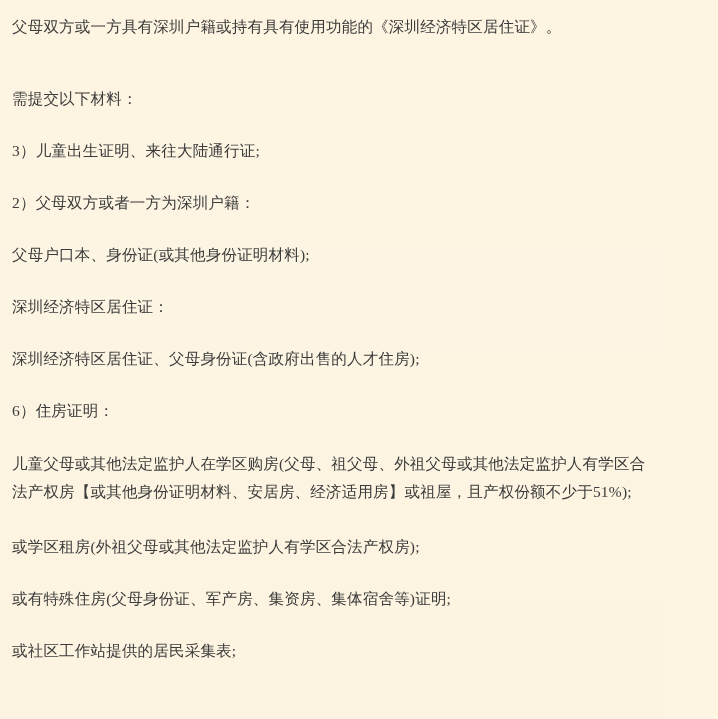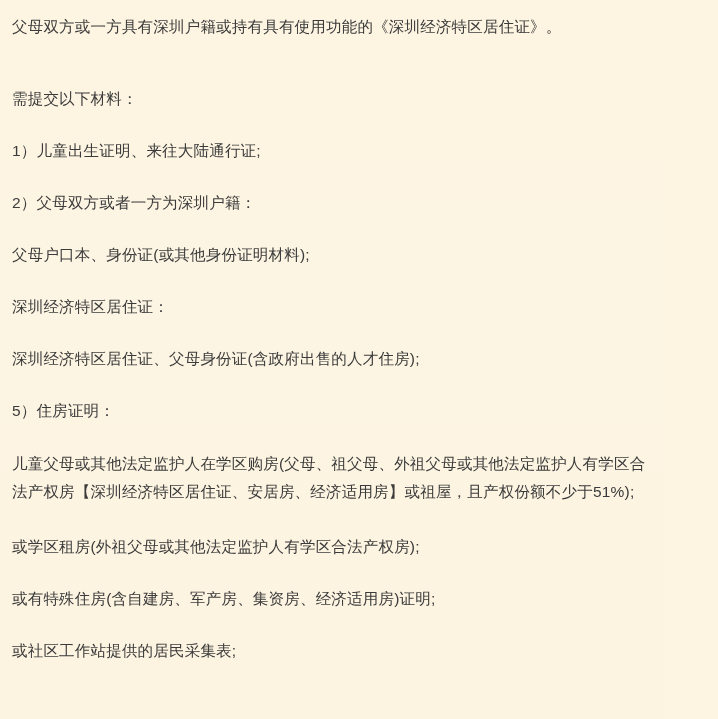--- a/index.html
+++ b/index.html
@@ -13,20 +13,21 @@
     font-family: "Liberation Sans", sans-serif;
     color: #3a3a3a;
     overflow: hidden;
   }
   .page {
     box-sizing: border-box;
     width: 664px;
     height: 719px;
     background: linear-gradient(180deg, #fdf4e1 0%, #fdf5e3 40%, #fcf3e0 100%);
     padding: 14px 16px 0 12px;
+    font-family: Liberation Serif, serif;
   }
   .para {
     font-size: 15.5px;
     line-height: 26px;
     letter-spacing: 0.2px;
     margin: 0 0 26px 0;
     color: #3b3b3b;
     text-align: left;
   }
   .para.lead {
@@ -42,23 +43,23 @@
   .para.last {
     margin-bottom: 16px;
   }
 </style>
 </head>
 <body>
 
 <div class="page">
   <p class="para lead">父母双方或一方具有深圳户籍或持有具有使用功能的《深圳经济特区居住证》。</p>
   <p class="para tight">需提交以下材料：</p>
-  <p class="para tight">1）儿童出生证明、来往大陆通行证;</p>
+  <p class="para tight">3）儿童出生证明、来往大陆通行证;</p>
   <p class="para tight">2）父母双方或者一方为深圳户籍：</p>
   <p class="para tight">父母户口本、身份证(或其他身份证明材料);</p>
   <p class="para tight">深圳经济特区居住证：</p>
   <p class="para tight">深圳经济特区居住证、父母身份证(含政府出售的人才住房);</p>
-  <p class="para tight">5）住房证明：</p>
-  <p class="para block">儿童父母或其他法定监护人在学区购房(父母、祖父母、外祖父母或其他法定监护人有学区合法产权房【深圳经济特区居住证、安居房、经济适用房】或祖屋，且产权份额不少于51%);</p>
+  <p class="para tight">6）住房证明：</p>
+  <p class="para block">儿童父母或其他法定监护人在学区购房(父母、祖父母、外祖父母或其他法定监护人有学区合法产权房【或其他身份证明材料、安居房、经济适用房】或祖屋，且产权份额不少于51%);</p>
   <p class="para tight">或学区租房(外祖父母或其他法定监护人有学区合法产权房);</p>
-  <p class="para tight">或有特殊住房(含自建房、军产房、集资房、经济适用房)证明;</p>
+  <p class="para tight">或有特殊住房(父母身份证、军产房、集资房、集体宿舍等)证明;</p>
   <p class="para last">或社区工作站提供的居民采集表;</p>
 </div>
 
 </body></html>

